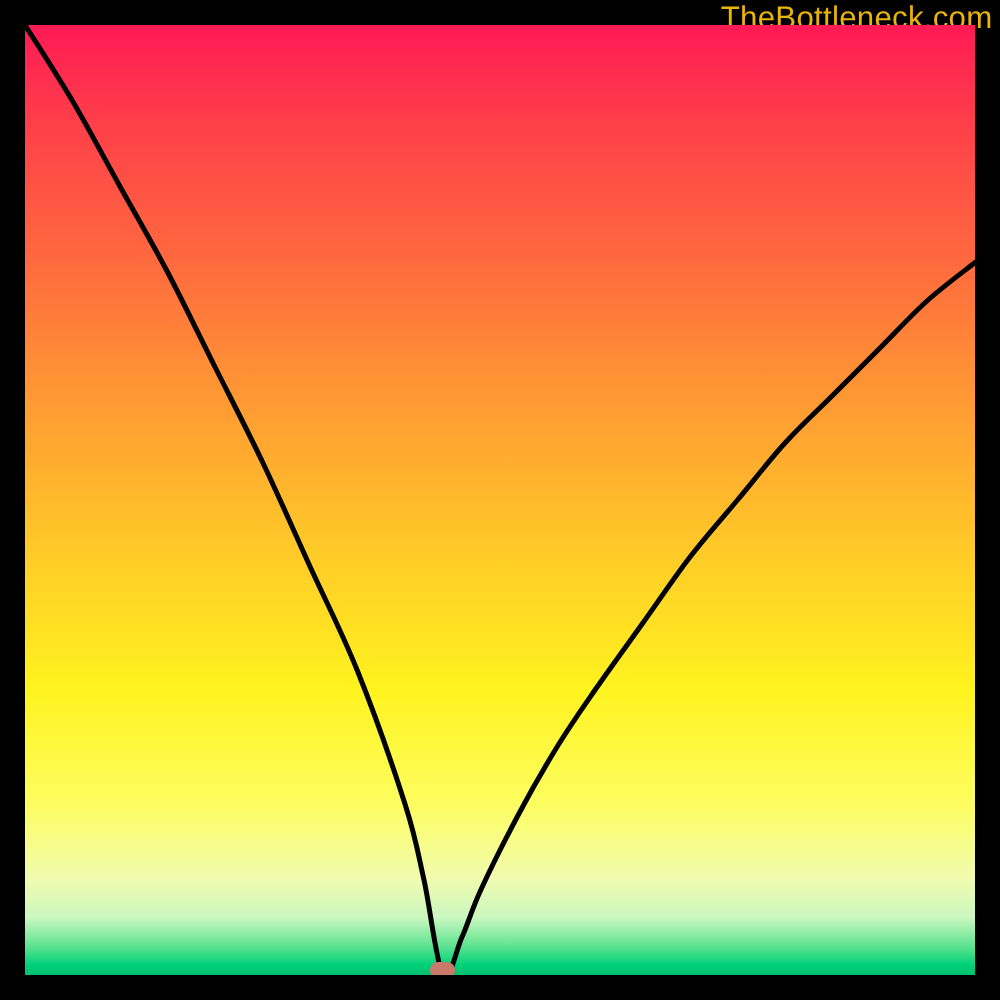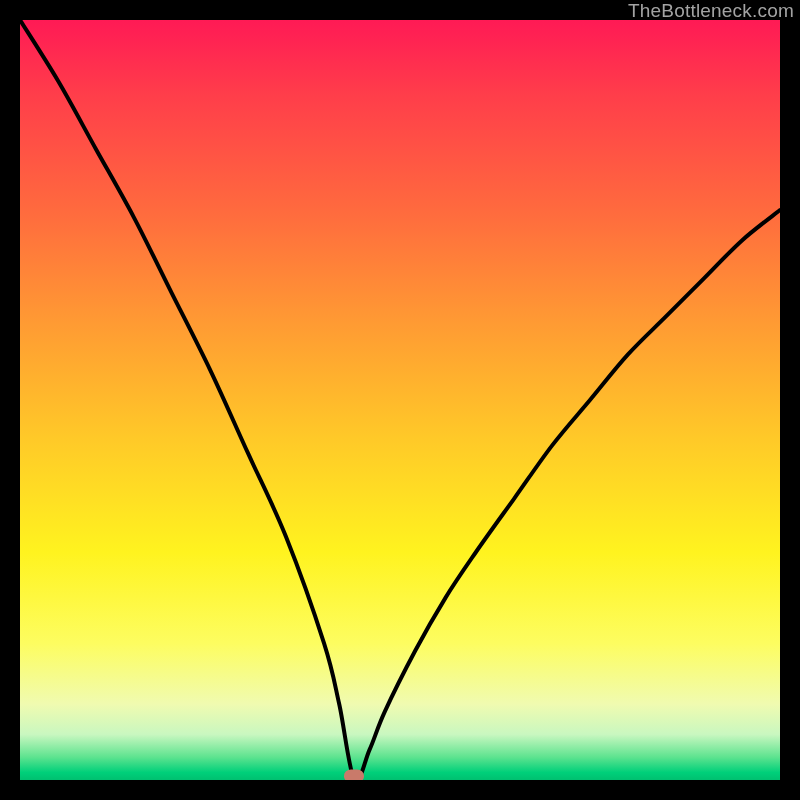--- a/index.html
+++ b/index.html
@@ -41,22 +41,22 @@
       #c9f7c0 94%,
       #5de38f 97%,
       #00d07a 99%,
       #00c070 100%
     );
   }
   .attribution {
     position: absolute;
     top: 0;
     right: 6px;
-    color: #a3a3a3;
-    font-size: 19px;
+    color: #eab308;
+    font-size: 25px;
     letter-spacing: 0.2px;
     font-weight: 400;
     user-select: none;
   }
   svg.curve {
     position: absolute;
     left: 0; top: 0;
     width: 760px;
     height: 760px;
   }

